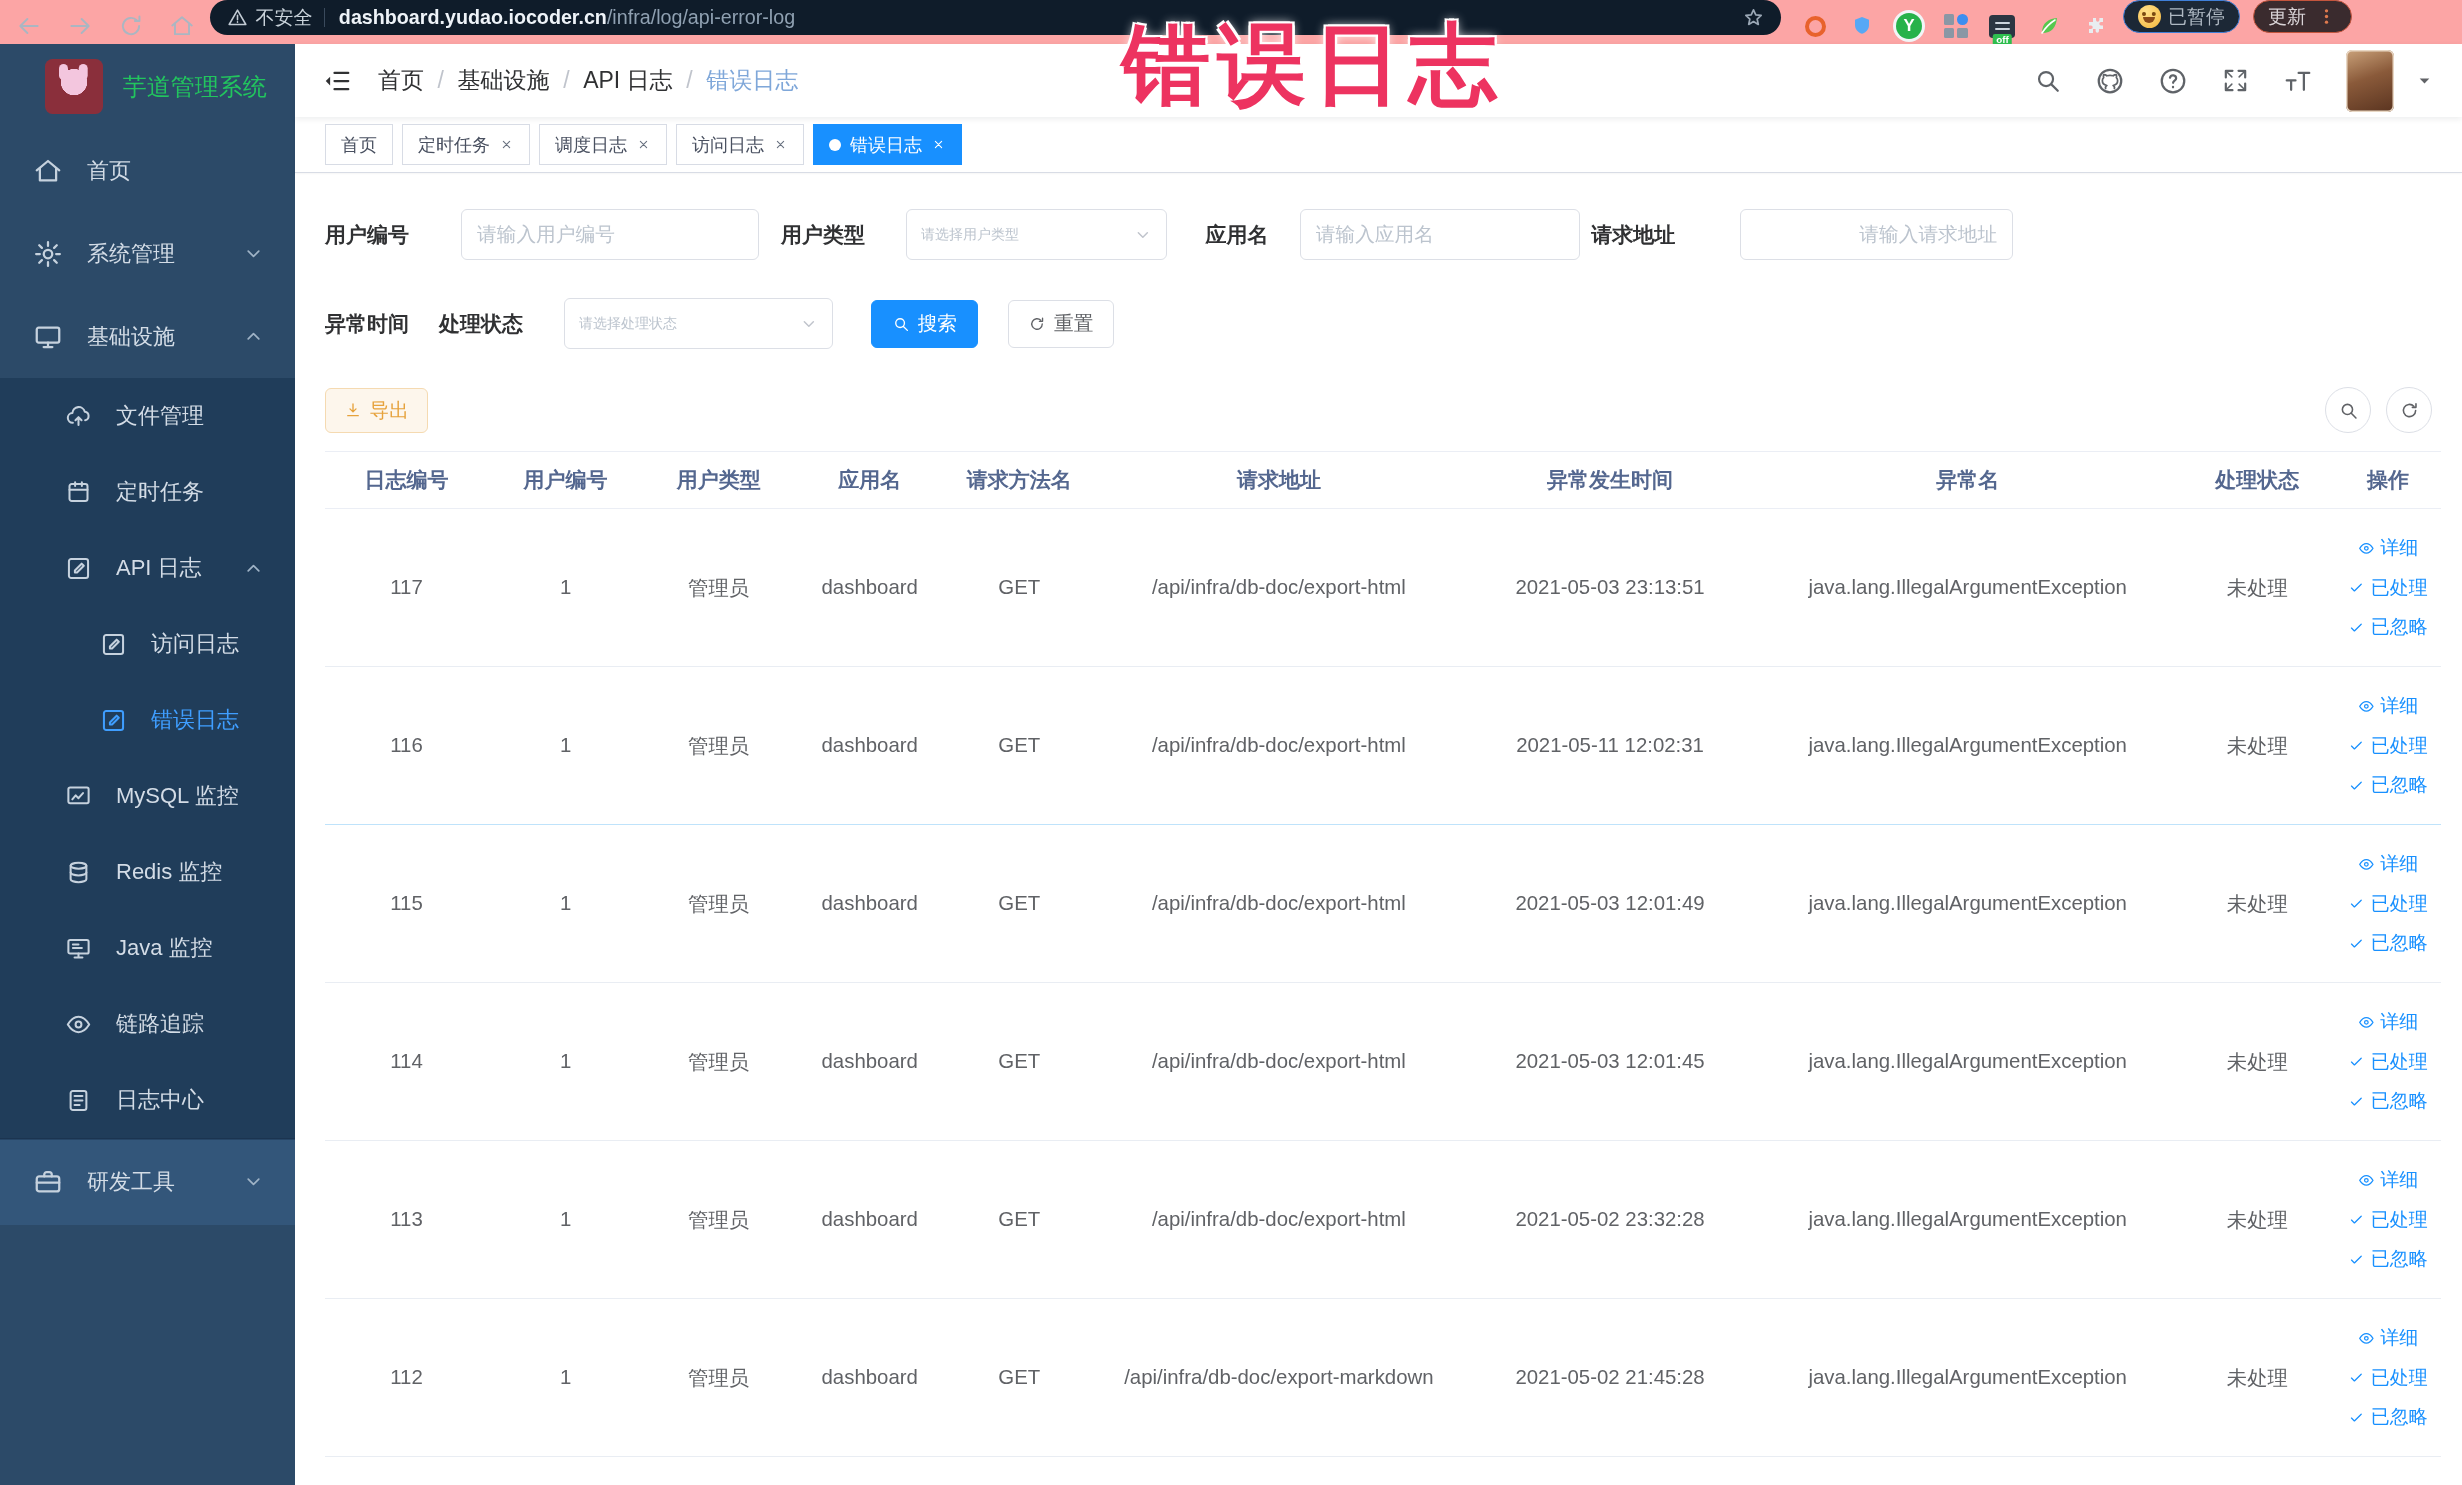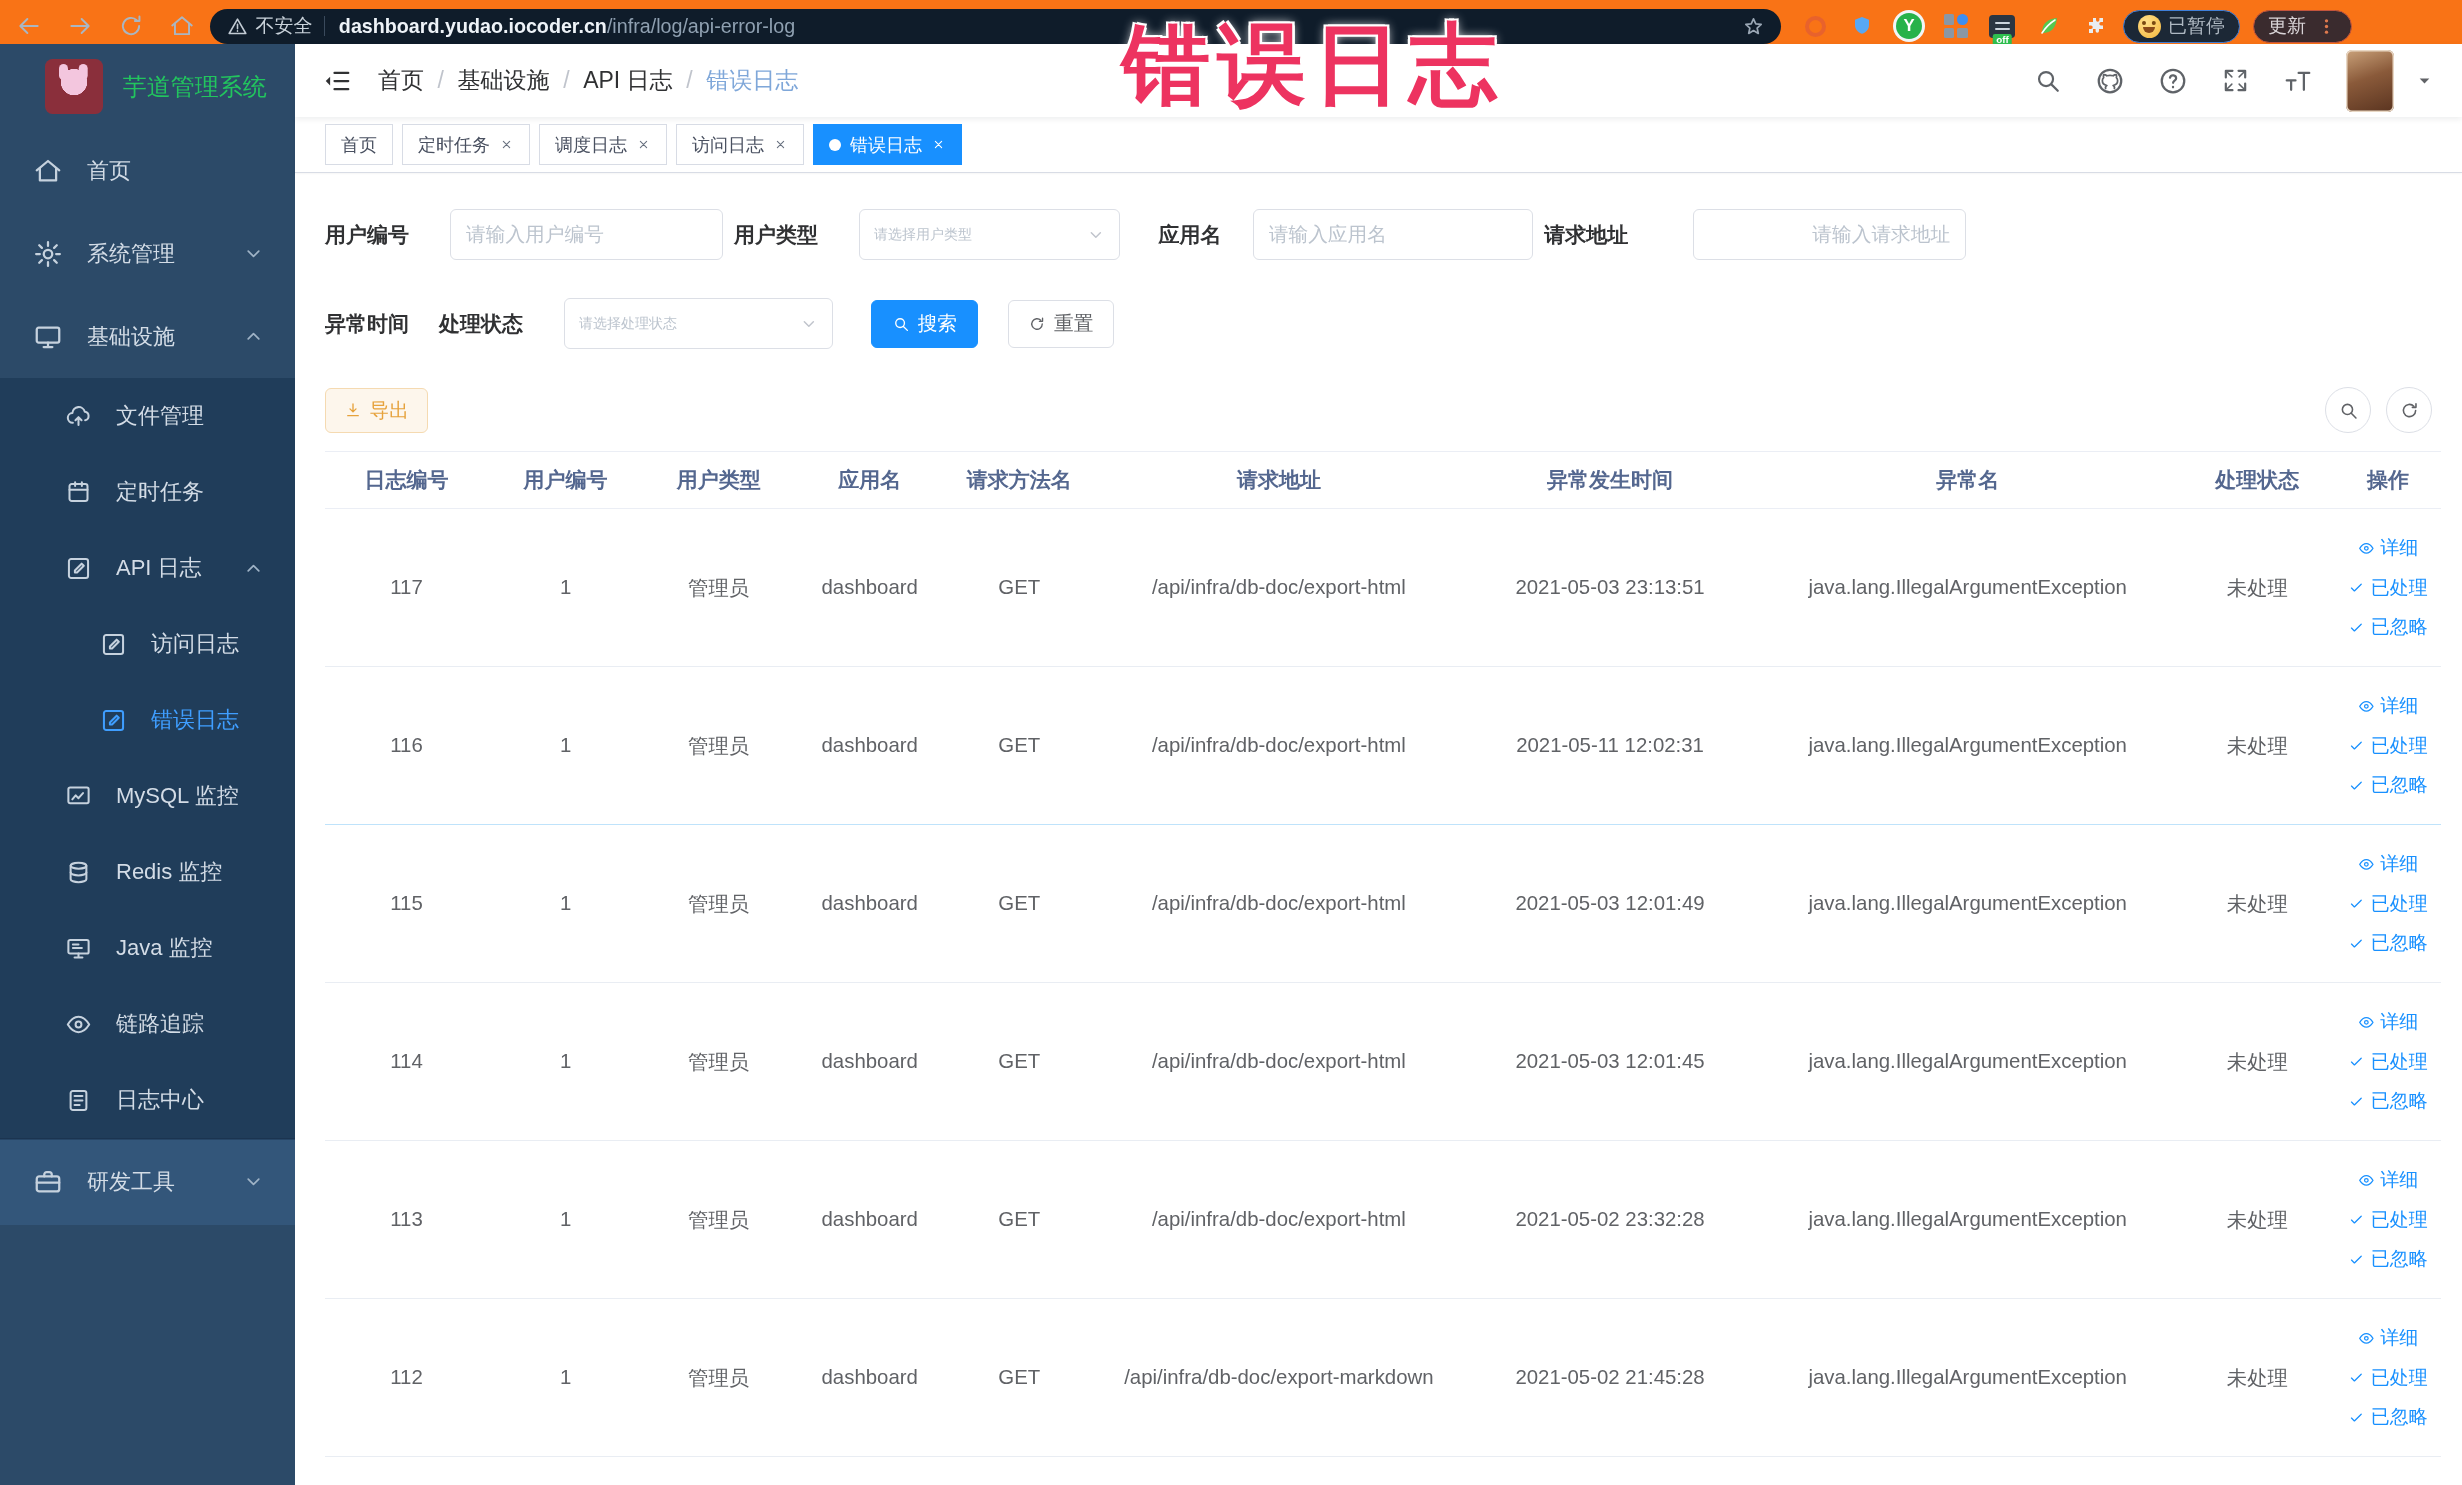--- a/index.html
+++ b/index.html
@@ -1,19 +1,19 @@
 <!DOCTYPE html>
 <html style="font-size:12px"><head>
 <meta charset="utf-8">
 <style>
   html,body{margin:0;padding:0;background:#fff;font-family:"Liberation Sans",sans-serif;}
   .page{position:relative;width:2462px;height:1486px;overflow:hidden;background:#fff;}
 
   
-  .browser-bar{position:absolute;top:0;left:0;width:2462px;height:52px;background:#f97316;display:flex;align-items:center;padding:0 13.6px;box-sizing:border-box;color:#c3ccd6;}
+  .browser-bar{position:absolute;top:0;left:0;width:2462px;height:52px;background:#fca5a5;display:flex;padding:0 13.6px;box-sizing:border-box;color:#c3ccd6;}
   .bnav{display:flex;align-items:center;gap:21px;margin-right:13.6px;}
   .bnav .btn{width:30px;height:30px;display:flex;align-items:center;justify-content:center;color:#aab6c2;}
   .url-pill{height:35px;width:1571px;background:#0f1c2a;border-radius:17.4px;display:flex;align-items:center;padding:0 16.7px;box-sizing:border-box;}
   .url-pill .warn{color:#c2cbd4;margin-right:7.6px;display:flex;}
   .sec-label{font-size:19px;color:#c9d2da;margin-right:12px;white-space:nowrap;}
   .url-sep{width:0.8px;height:19.7px;background:#3a4a5c;margin-right:13.6px;}
   .url-host{font-size:19.7px;font-weight:bold;color:#eef3f8;white-space:nowrap;}
   .url-path{font-size:19.7px;color:#8fa0b1;white-space:nowrap;}
   .url-star{margin-left:auto;color:#9aa7b5;display:flex;}
   .ext-row{display:flex;align-items:center;gap:19.7px;margin-left:21px;}
@@ -457,21 +457,21 @@
               <svg viewBox="0 0 24 24" style="width:15px;height:15px" fill="none" stroke="currentColor" stroke-width="1.8" stroke-linecap="round" stroke-linejoin="round">
                 <path d="M7 7l10 10M17 7 7 17"></path>
               </svg>
             </span>
           </div>
         </div>
 
       <div class="content">
         <div class="f-row">
           <span class="f-label" style="width:114px">用户编号</span>
-          <input class="inp" style="width: 273px; margin: 0px 11px;" placeholder="请输入用户编号">
+          <input class="inp" style="width: 298px; margin: 0px 22px;" placeholder="请输入用户编号">
           <span class="f-label" style="width:114px">用户类型</span>
           <div class="sel" style="width:261px;margin:0 38px 0 11.4px">
             <span class="ph">请选择用户类型</span>
             <span class="i">
                 <svg viewBox="0 0 24 24" style="width:19.7px;height:19.7px" fill="none" stroke="currentColor" stroke-width="1.8" stroke-linecap="round" stroke-linejoin="round">
                   <path d="M6.5 9.5 12 15l5.5-5.5"></path>
                 </svg>
               </span>
           </div>
           <span class="f-label" style="width:83px">应用名</span>

